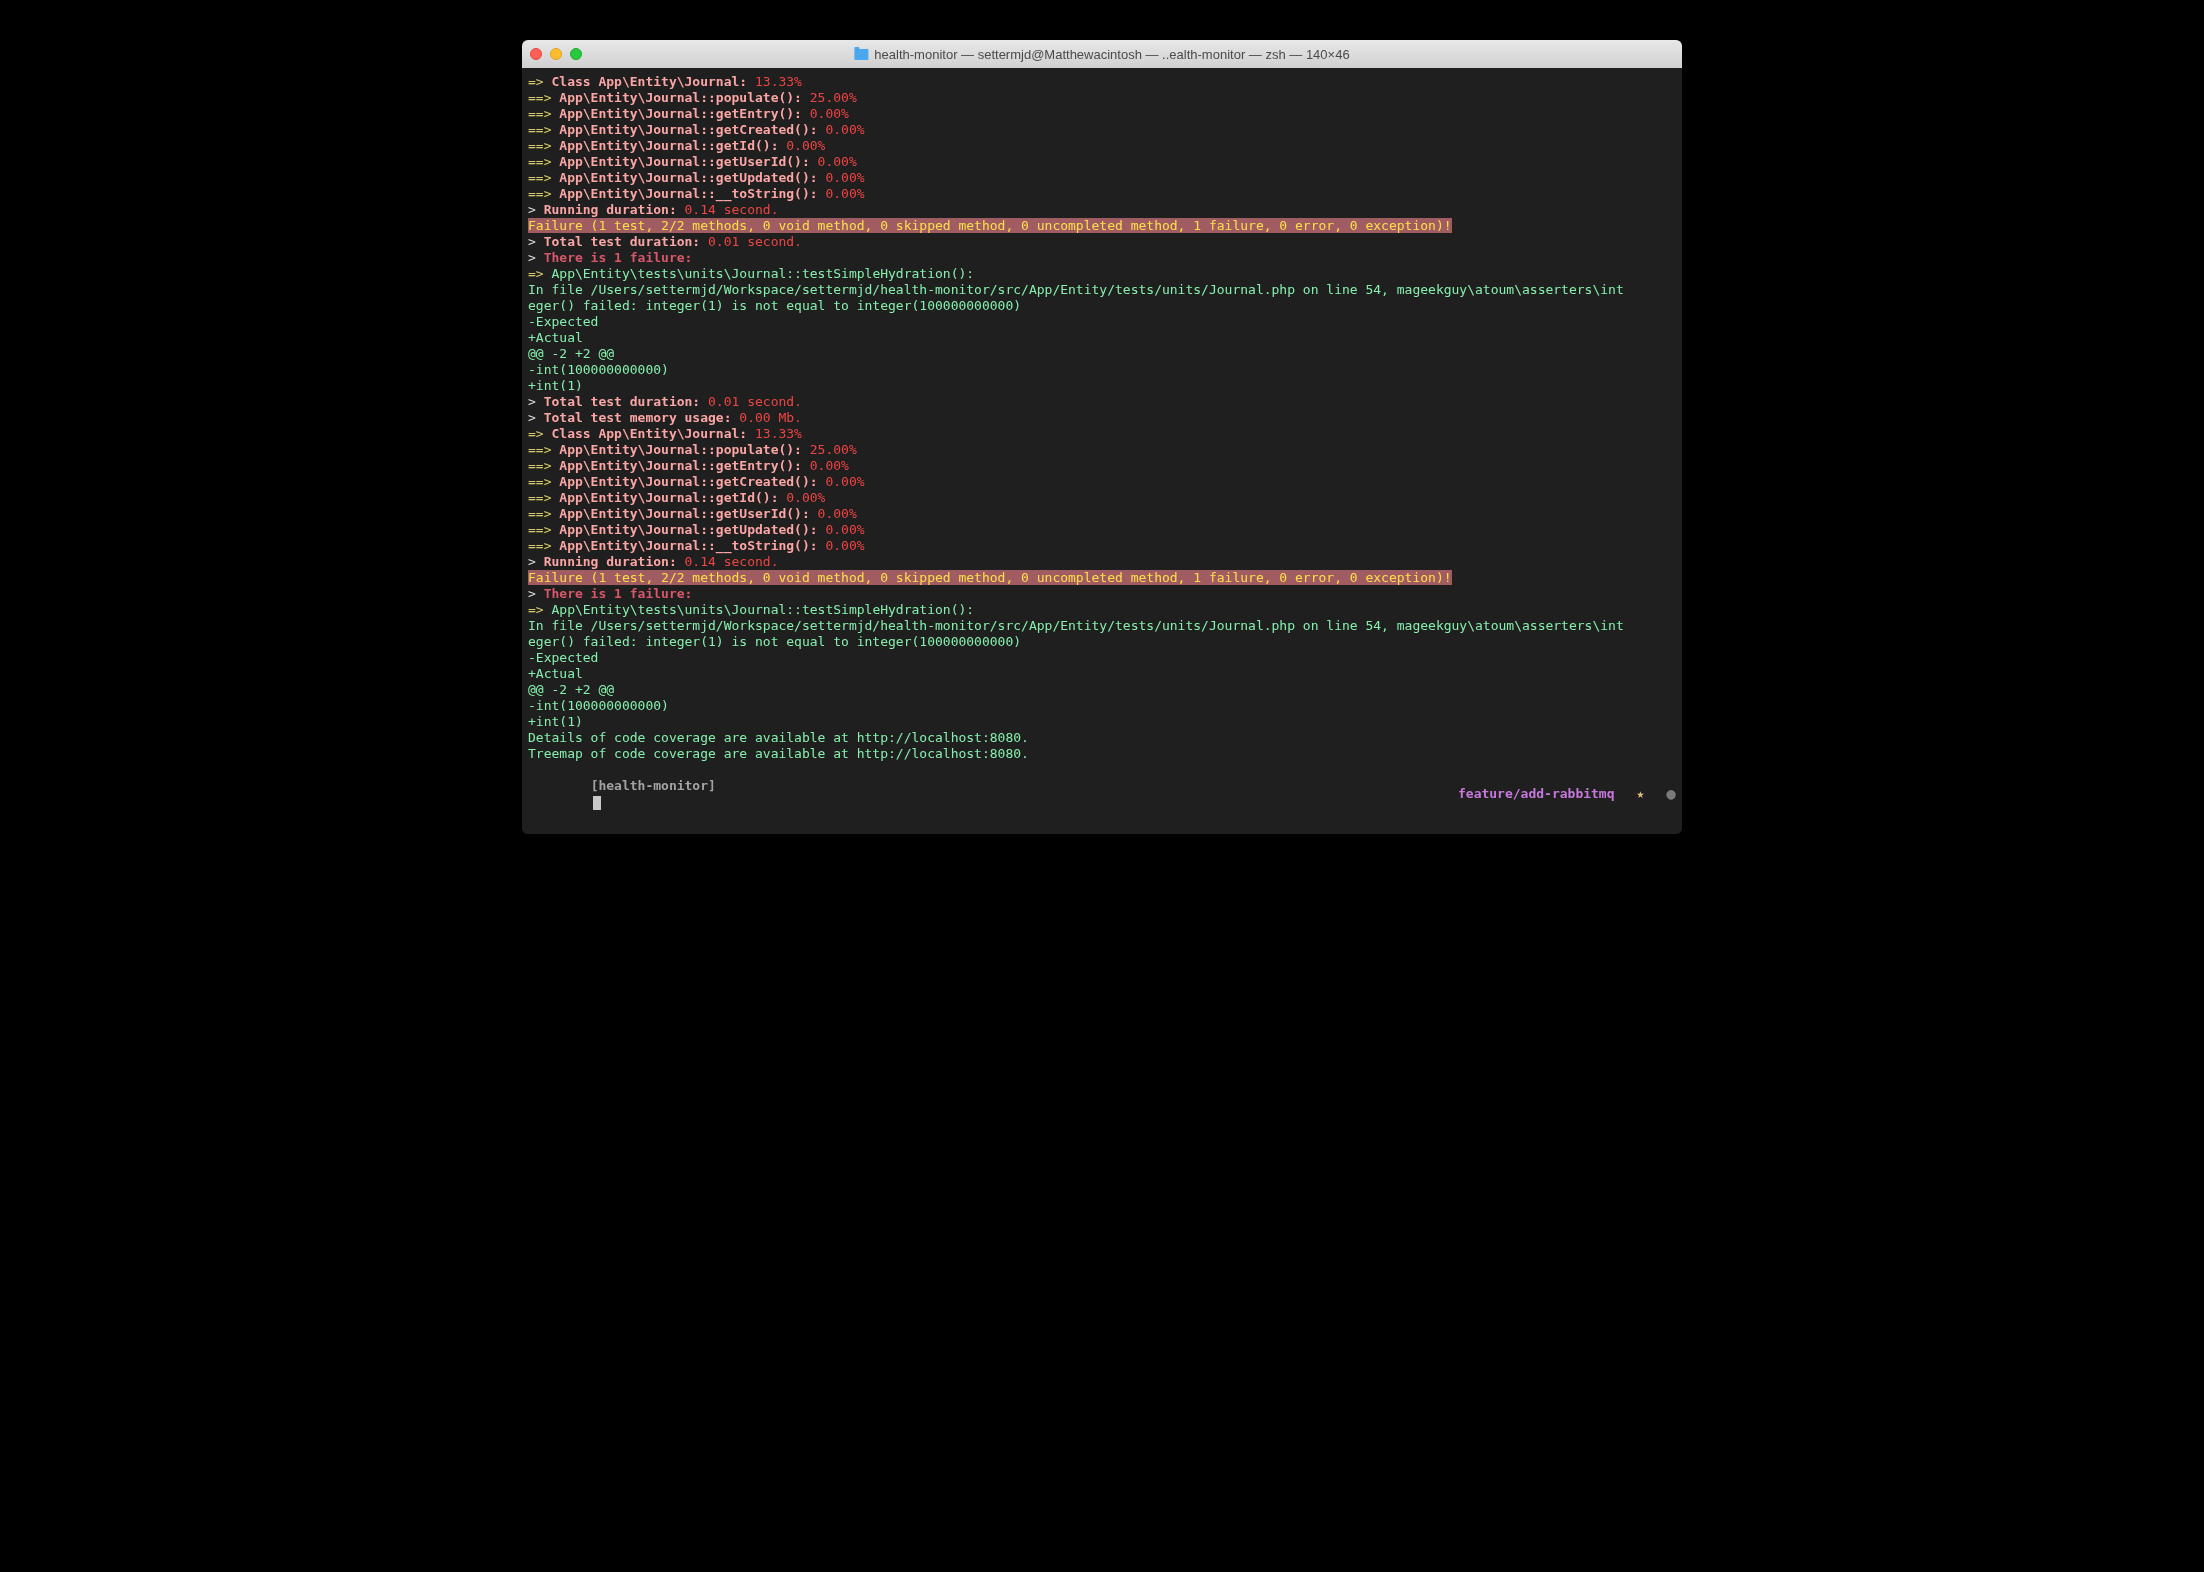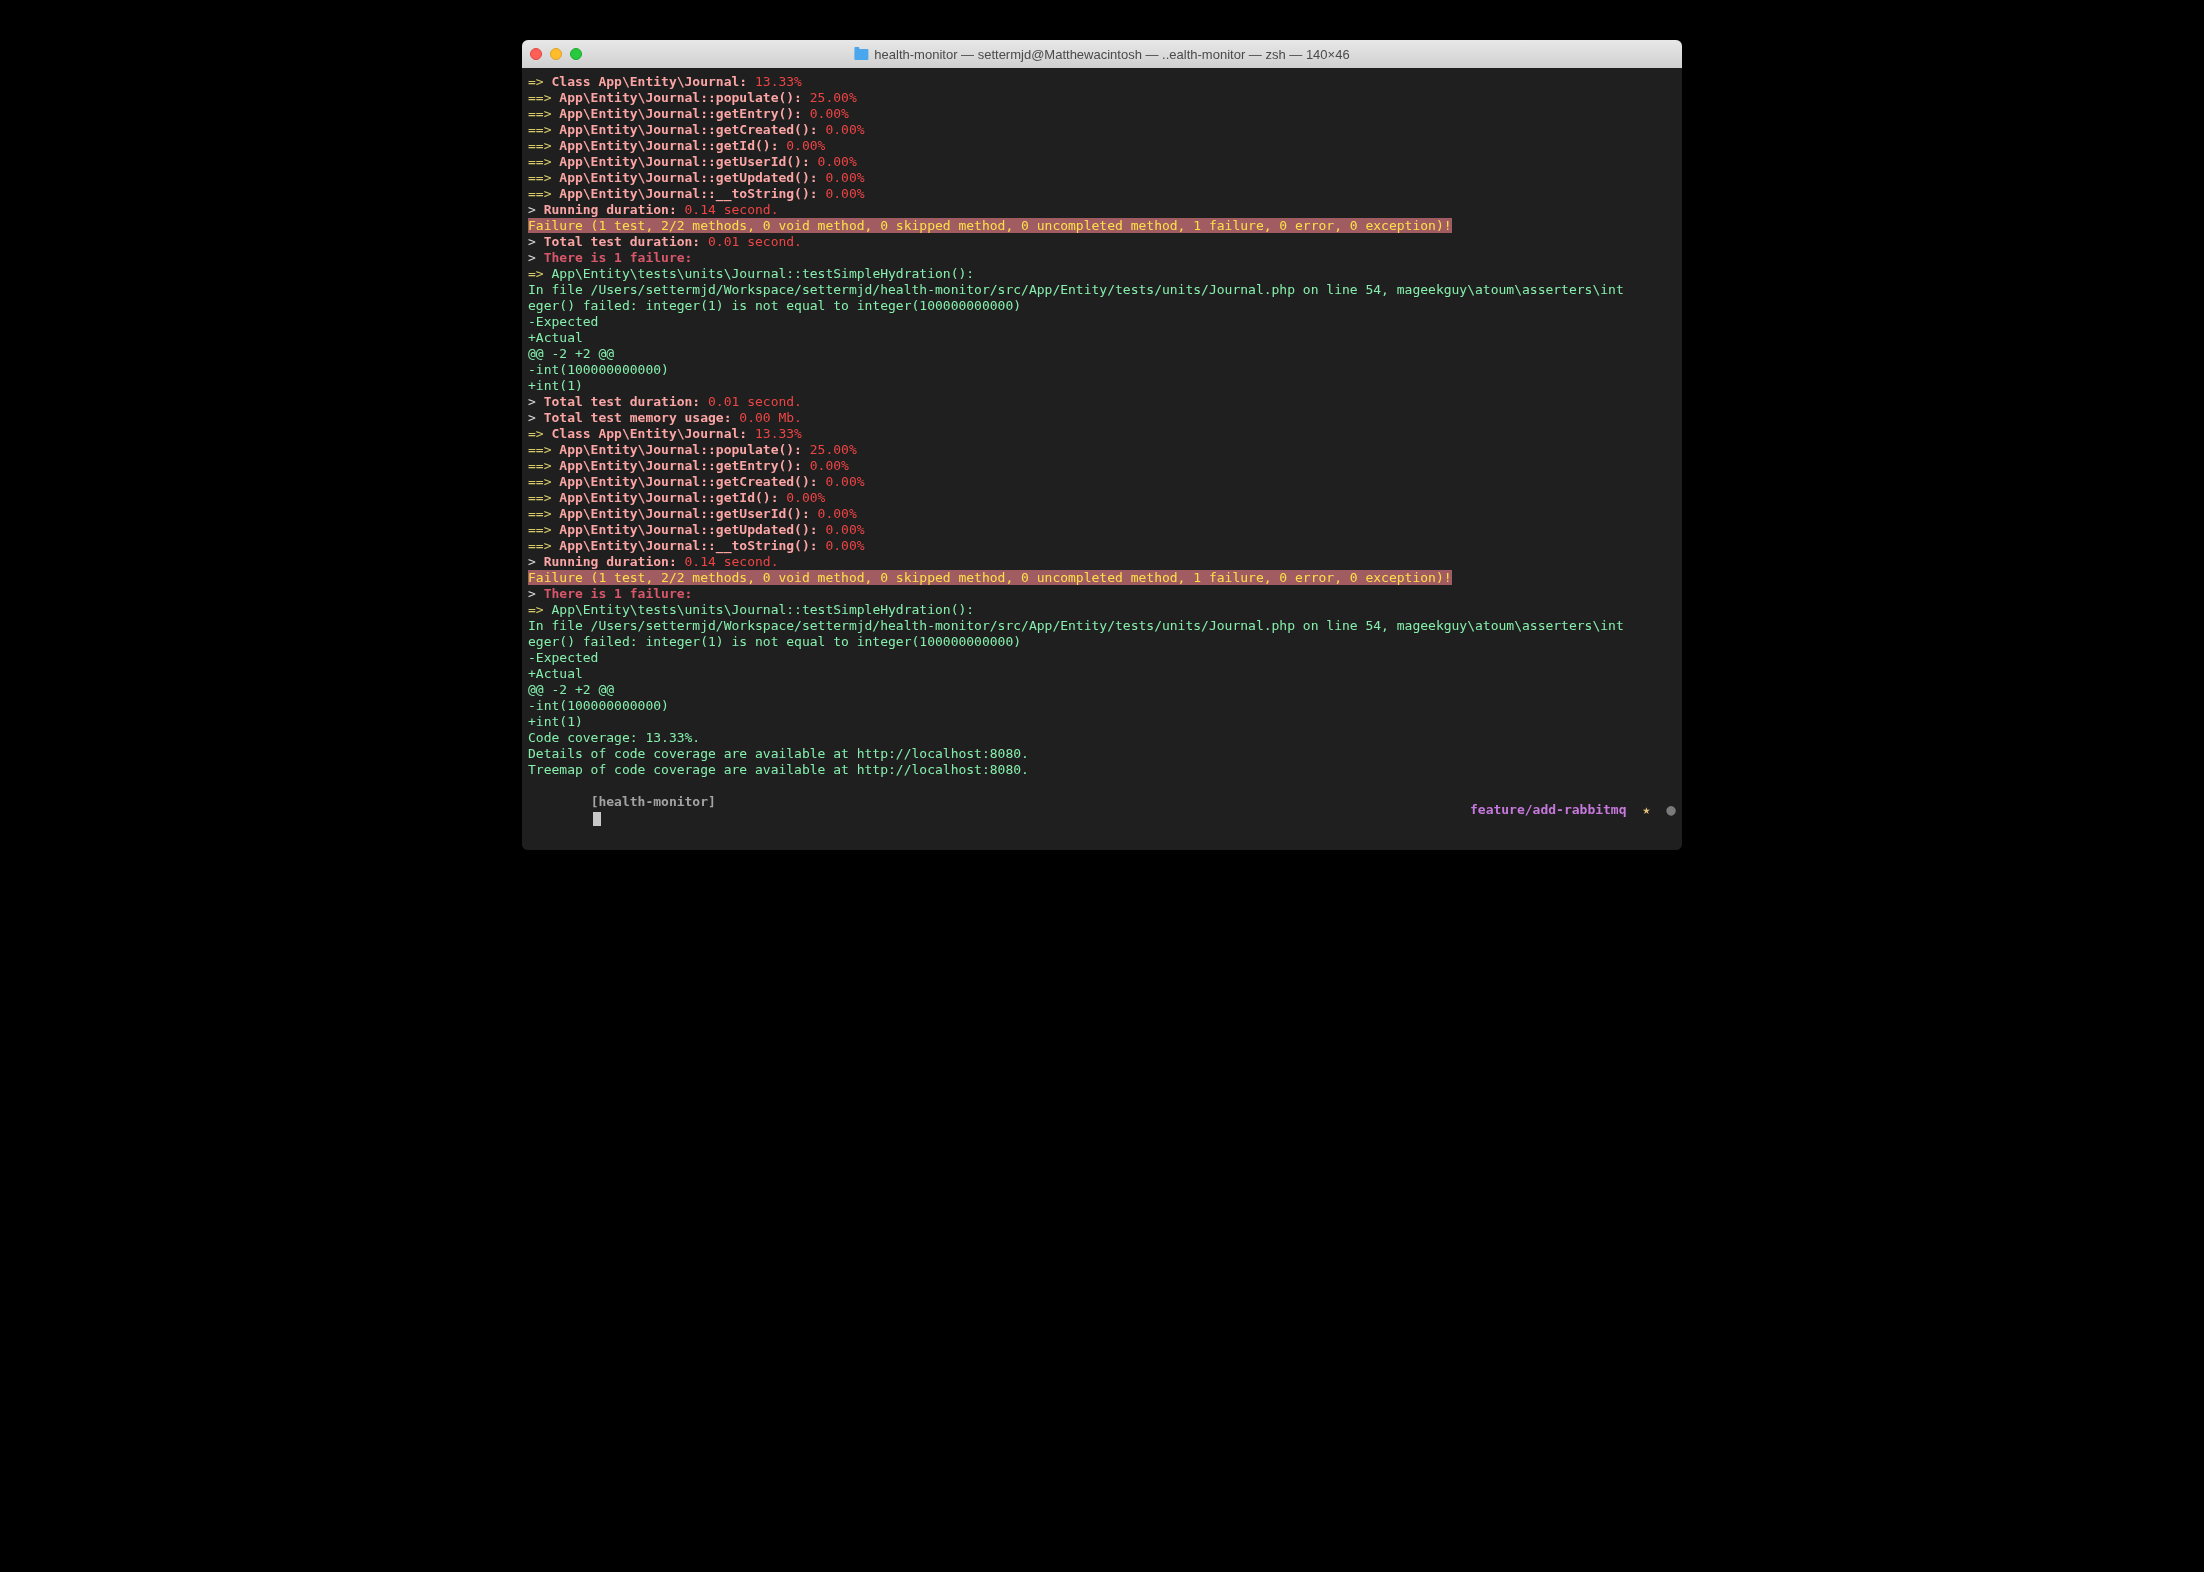--- a/index.html
+++ b/index.html
@@ -87,21 +87,21 @@
   .gray { color: #86efac; }
   .prompt-line {
     display: flex;
     justify-content: space-between;
     align-items: center;
   }
   .prompt-left { color: #a3a3a3; font-weight: bold; }
   .prompt-right {
     display: flex;
     align-items: center;
-    gap: 16px;
+    gap: 22px;
     color: #c678dd;
     font-weight: bold;
   }
   .star { color: #e5c07b; }
   .dot { color: #7a7a7a; font-size: 16px; line-height: 12px;}
   .cursor {
     display: inline-block;
     width: 8px;
     height: 14px;
     background: #c8c8c8;
@@ -176,21 +176,20 @@
     <div class="line gray">In file /Users/settermjd/Workspace/settermjd/health-monitor/src/App/Entity/tests/units/Journal.php on line 54, mageekguy\atoum\asserters\int</div>
     <div class="line gray">eger() failed: integer(1) is not equal to integer(100000000000)</div>
     <div id="diff2">
         <div class="line gray">-Expected</div>
         <div class="line gray">+Actual</div>
         <div class="line gray">@@ -2 +2 @@</div>
         <div class="line gray">-int(100000000000)</div>
         <div class="line gray">+int(1)</div>
       </div>
 
-    <div class="line gray">Code coverage: 13.33%.</div>
     <div class="line gray">Details of code coverage are available at http://localhost:8080.</div>
     <div class="line gray">Treemap of code coverage are available at http://localhost:8080.</div>
 
     <div class="line prompt-line">
       <span>
         <span class="prompt-left">[health-monitor]</span>
         <span class="cursor"></span>
       </span>
       <span class="prompt-right">
         <span>feature/add-rabbitmq</span>

